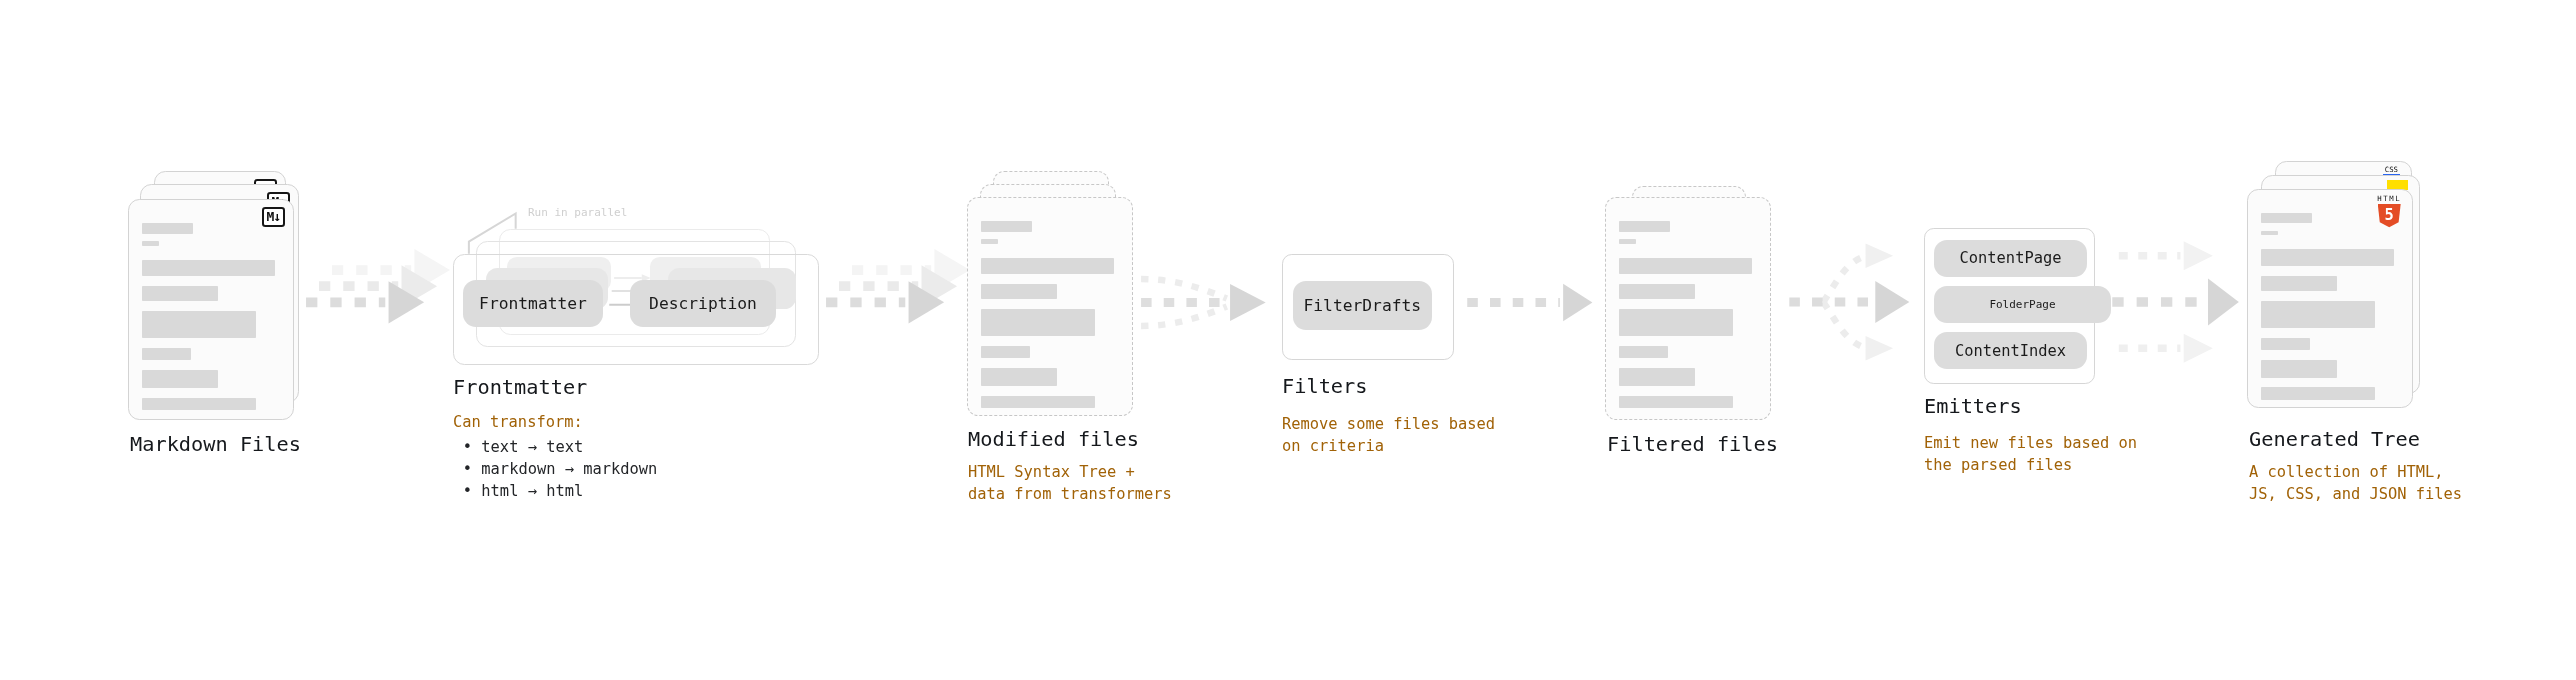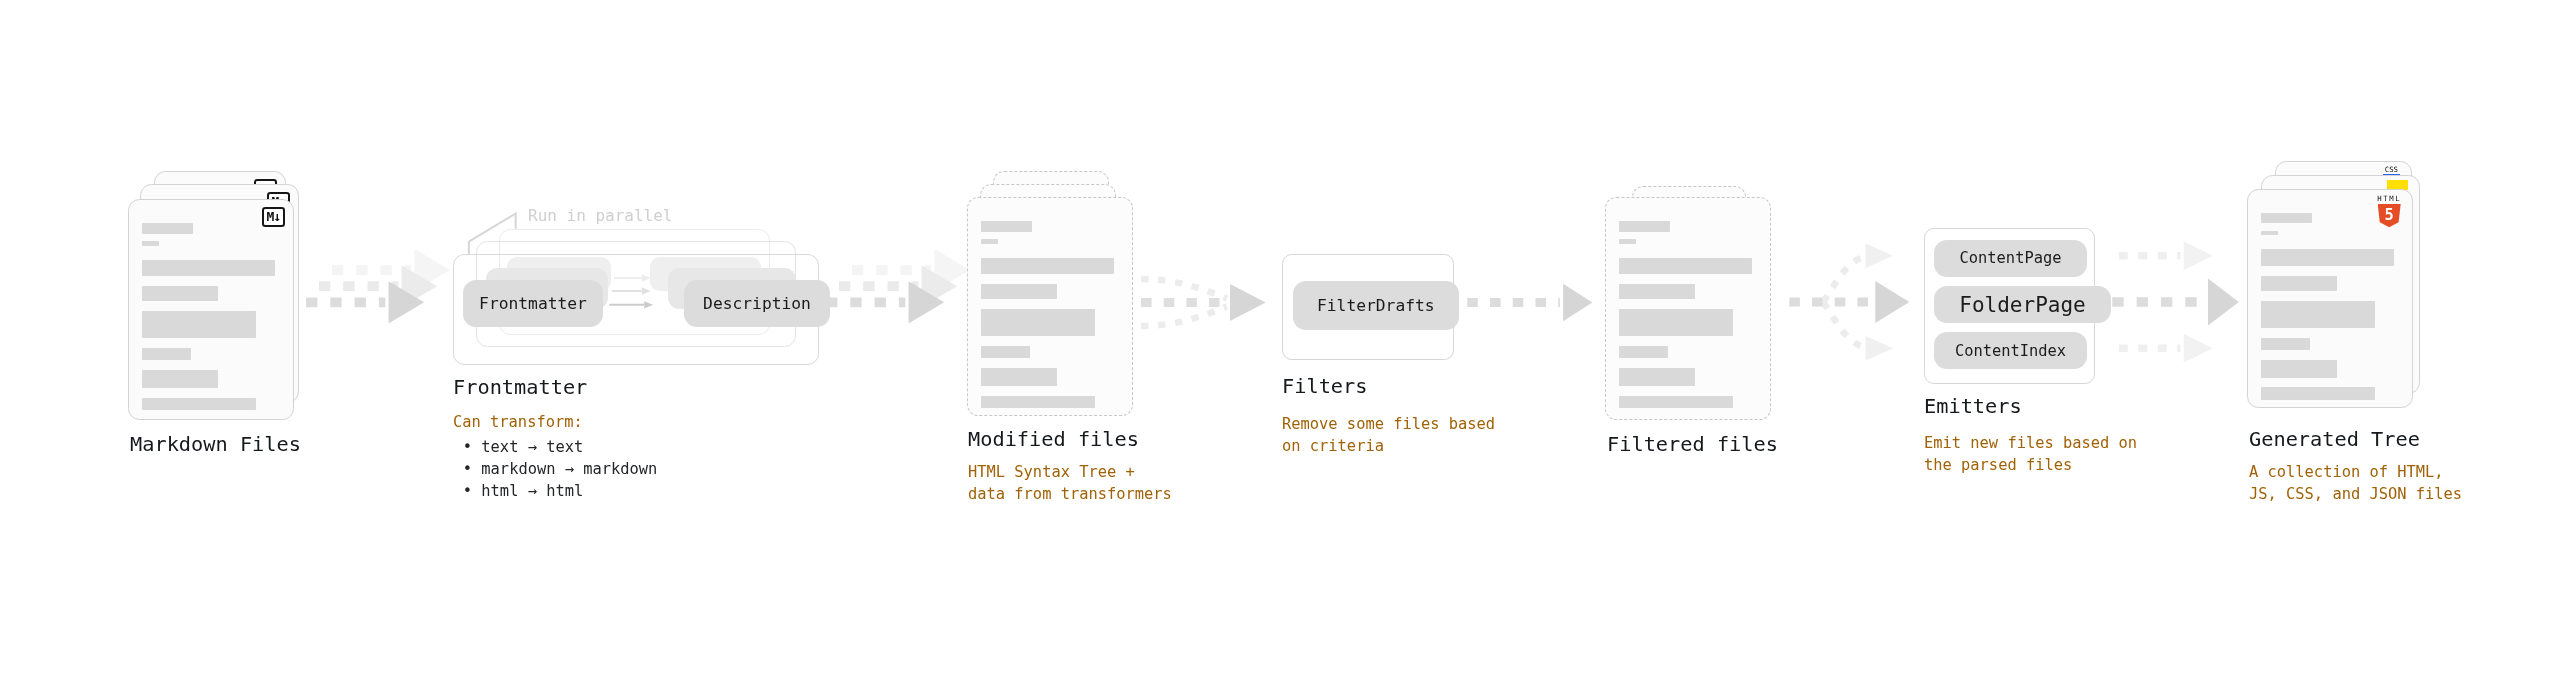--- a/index.html
+++ b/index.html
@@ -57,21 +57,21 @@
   .t-outline.mid{border-color:#e3e3e3}
   .t-outline.back{border-color:#ebebeb}
   .pill{
     position:absolute;background:#dcdcdc;border-radius:13px;
     display:flex;align-items:center;justify-content:center;
     font-size:16.3px;color:#1b1b1b;white-space:nowrap;text-align:right;
   }
   .pill.ghost1{background:#e7e7e7;border-radius:11.4px}
   .pill.ghost2{background:#efefef;border-radius:9.8px}
 
-  .annotation{position:absolute;font-size:16px;color:#cfcfcf;white-space:nowrap}
+  .annotation{position:absolute;font-size:11px;color:#cfcfcf;white-space:nowrap}
 
   
   .box{position:absolute;background:#ffffff;border:1.6px solid #d6d6d6;border-radius:9.8px;box-sizing:border-box}
 
   svg{position:absolute;overflow:visible}
 </style>
 </head>
 <body>
 
 <div class="filecard" style="left:154px;top:171px;width:132px;z-index:1">
@@ -122,21 +122,21 @@
 
 <svg style="left:606px;top:268px;z-index:4" width="52" height="46" viewBox="0 0 64 56">
   <line x1="10" y1="12" x2="44" y2="12" stroke="#ededed" stroke-width="2.5"></line>
     <polygon points="44,7.5 55,12 44,16.5" fill="#ededed"></polygon>
   <line x1="7" y1="28" x2="44" y2="28" stroke="#e1e1e1" stroke-width="2.5"></line>
     <polygon points="44,23.5 55,28 44,32.5" fill="#e1e1e1"></polygon>
   <line x1="4" y1="45" x2="47" y2="45" stroke="#cccccc" stroke-width="2.5"></line>
     <polygon points="47,40.5 58,45 47,49.5" fill="#cccccc"></polygon>
 </svg>
 <div class="pill" style="left:463px;top:280px;width:140px;height:47px;z-index:5">Frontmatter</div>
-<div class="pill" style="left:684px;top:280px;width:146px;height:47px;z-index:5">Description</div>
+<div class="pill" style="left:630px;top:280px;width:146px;height:47px;z-index:5">Description</div>
 
 <svg style="left:463px;top:207px" width="65" height="50" viewBox="0 0 80 62">
   <polyline points="7,58 7,43 65,8 65,27" fill="none" stroke="#d6d6d6" stroke-width="2.5"></polyline>
 </svg>
 <div class="annotation" style="left:528px;top:206px">Run in parallel</div>
 
 <div class="stage-title" style="left:453px;top:375px">Frontmatter</div>
 <div class="desc" style="left:453px;top:411px">Can transform:</div>
 <div class="bullets" style="left:453px;top:436px">
   <div>• text → text</div>
@@ -178,21 +178,21 @@
 data from transformers</div>
 
 <svg style="left:1136px;top:258px" width="138" height="89" viewBox="0 0 170 110">
   <path d="M6,26 C50,26 82,38 112,50" fill="none" stroke="#ececec" stroke-width="8" stroke-dasharray="9 12"></path>
   <path d="M6,84 C50,84 82,72 112,60" fill="none" stroke="#ececec" stroke-width="8" stroke-dasharray="9 12"></path>
   <line x1="6" y1="55" x2="112" y2="55" stroke="#dedede" stroke-width="11" stroke-dasharray="13 15"></line>
   <polygon points="116,32 160,55 116,78" fill="#d6d6d6"></polygon>
 </svg>
 
 <div class="box" style="left:1282px;top:254px;width:172px;height:106px">
-  <div class="pill" style="left:9.8px;top:26px;width:166px;height:49px">FilterDrafts</div>
+  <div class="pill" style="left:9.8px;top:26px;width:139px;height:49px">FilterDrafts</div>
 </div>
 <div class="stage-title" style="left:1282px;top:374px">Filters</div>
 <div class="desc" style="left:1282px;top:413px">Remove some files based
 on criteria</div>
 
 <svg style="left:1464px;top:274px" width="130" height="57" viewBox="0 0 160 70">
   <line x1="4" y1="35" x2="118" y2="35" stroke="#dcdcdc" stroke-width="11" stroke-dasharray="13 15"></line>
   <polygon points="122,12 158,35 122,58" fill="#d6d6d6"></polygon>
 </svg>
 
@@ -215,21 +215,21 @@
   <path d="M46,90 C64,62 74,42 96,34" fill="none" stroke="#ececec" stroke-width="8" stroke-dasharray="9 12"></path>
   <polygon points="98,18 132,33 98,48" fill="#f0f0f0"></polygon>
   <path d="M46,90 C64,118 74,138 96,146" fill="none" stroke="#ececec" stroke-width="8" stroke-dasharray="9 12"></path>
   <polygon points="98,132 132,147 98,162" fill="#f0f0f0"></polygon>
   <line x1="4" y1="90" x2="106" y2="90" stroke="#dcdcdc" stroke-width="11" stroke-dasharray="13 15"></line>
   <polygon points="110,64 152,90 110,116" fill="#d6d6d6"></polygon>
 </svg>
 
 <div class="box" style="left:1924px;top:228px;width:171px;height:156px">
   <div class="pill" style="left:9px;top:10.6px;width:153px;height:37px;font-size:15.4px">ContentPage</div>
-  <div class="pill" style="left:9px;top:57px;width:177px;height:37px;font-size:21px">FolderPage</div>
+  <div class="pill" style="left:9px;top:57px;width:177px;height:37px;font-size:11px">FolderPage</div>
   <div class="pill" style="left:9px;top:103px;width:153px;height:37px;font-size:15.4px">ContentIndex</div>
 </div>
 <div class="stage-title" style="left:1924px;top:394px">Emitters</div>
 <div class="desc" style="left:1924px;top:432px">Emit new files based on
 the parsed files</div>
 
 <svg style="left:2109px;top:229px" width="138" height="146" viewBox="0 0 170 180">
   <line x1="12" y1="33" x2="88" y2="33" stroke="#efefef" stroke-width="9" stroke-dasharray="11 13"></line>
   <polygon points="92,15 128,33 92,51" fill="#f2f2f2"></polygon>
   <line x1="4" y1="90" x2="118" y2="90" stroke="#dcdcdc" stroke-width="12" stroke-dasharray="14 16"></line>

